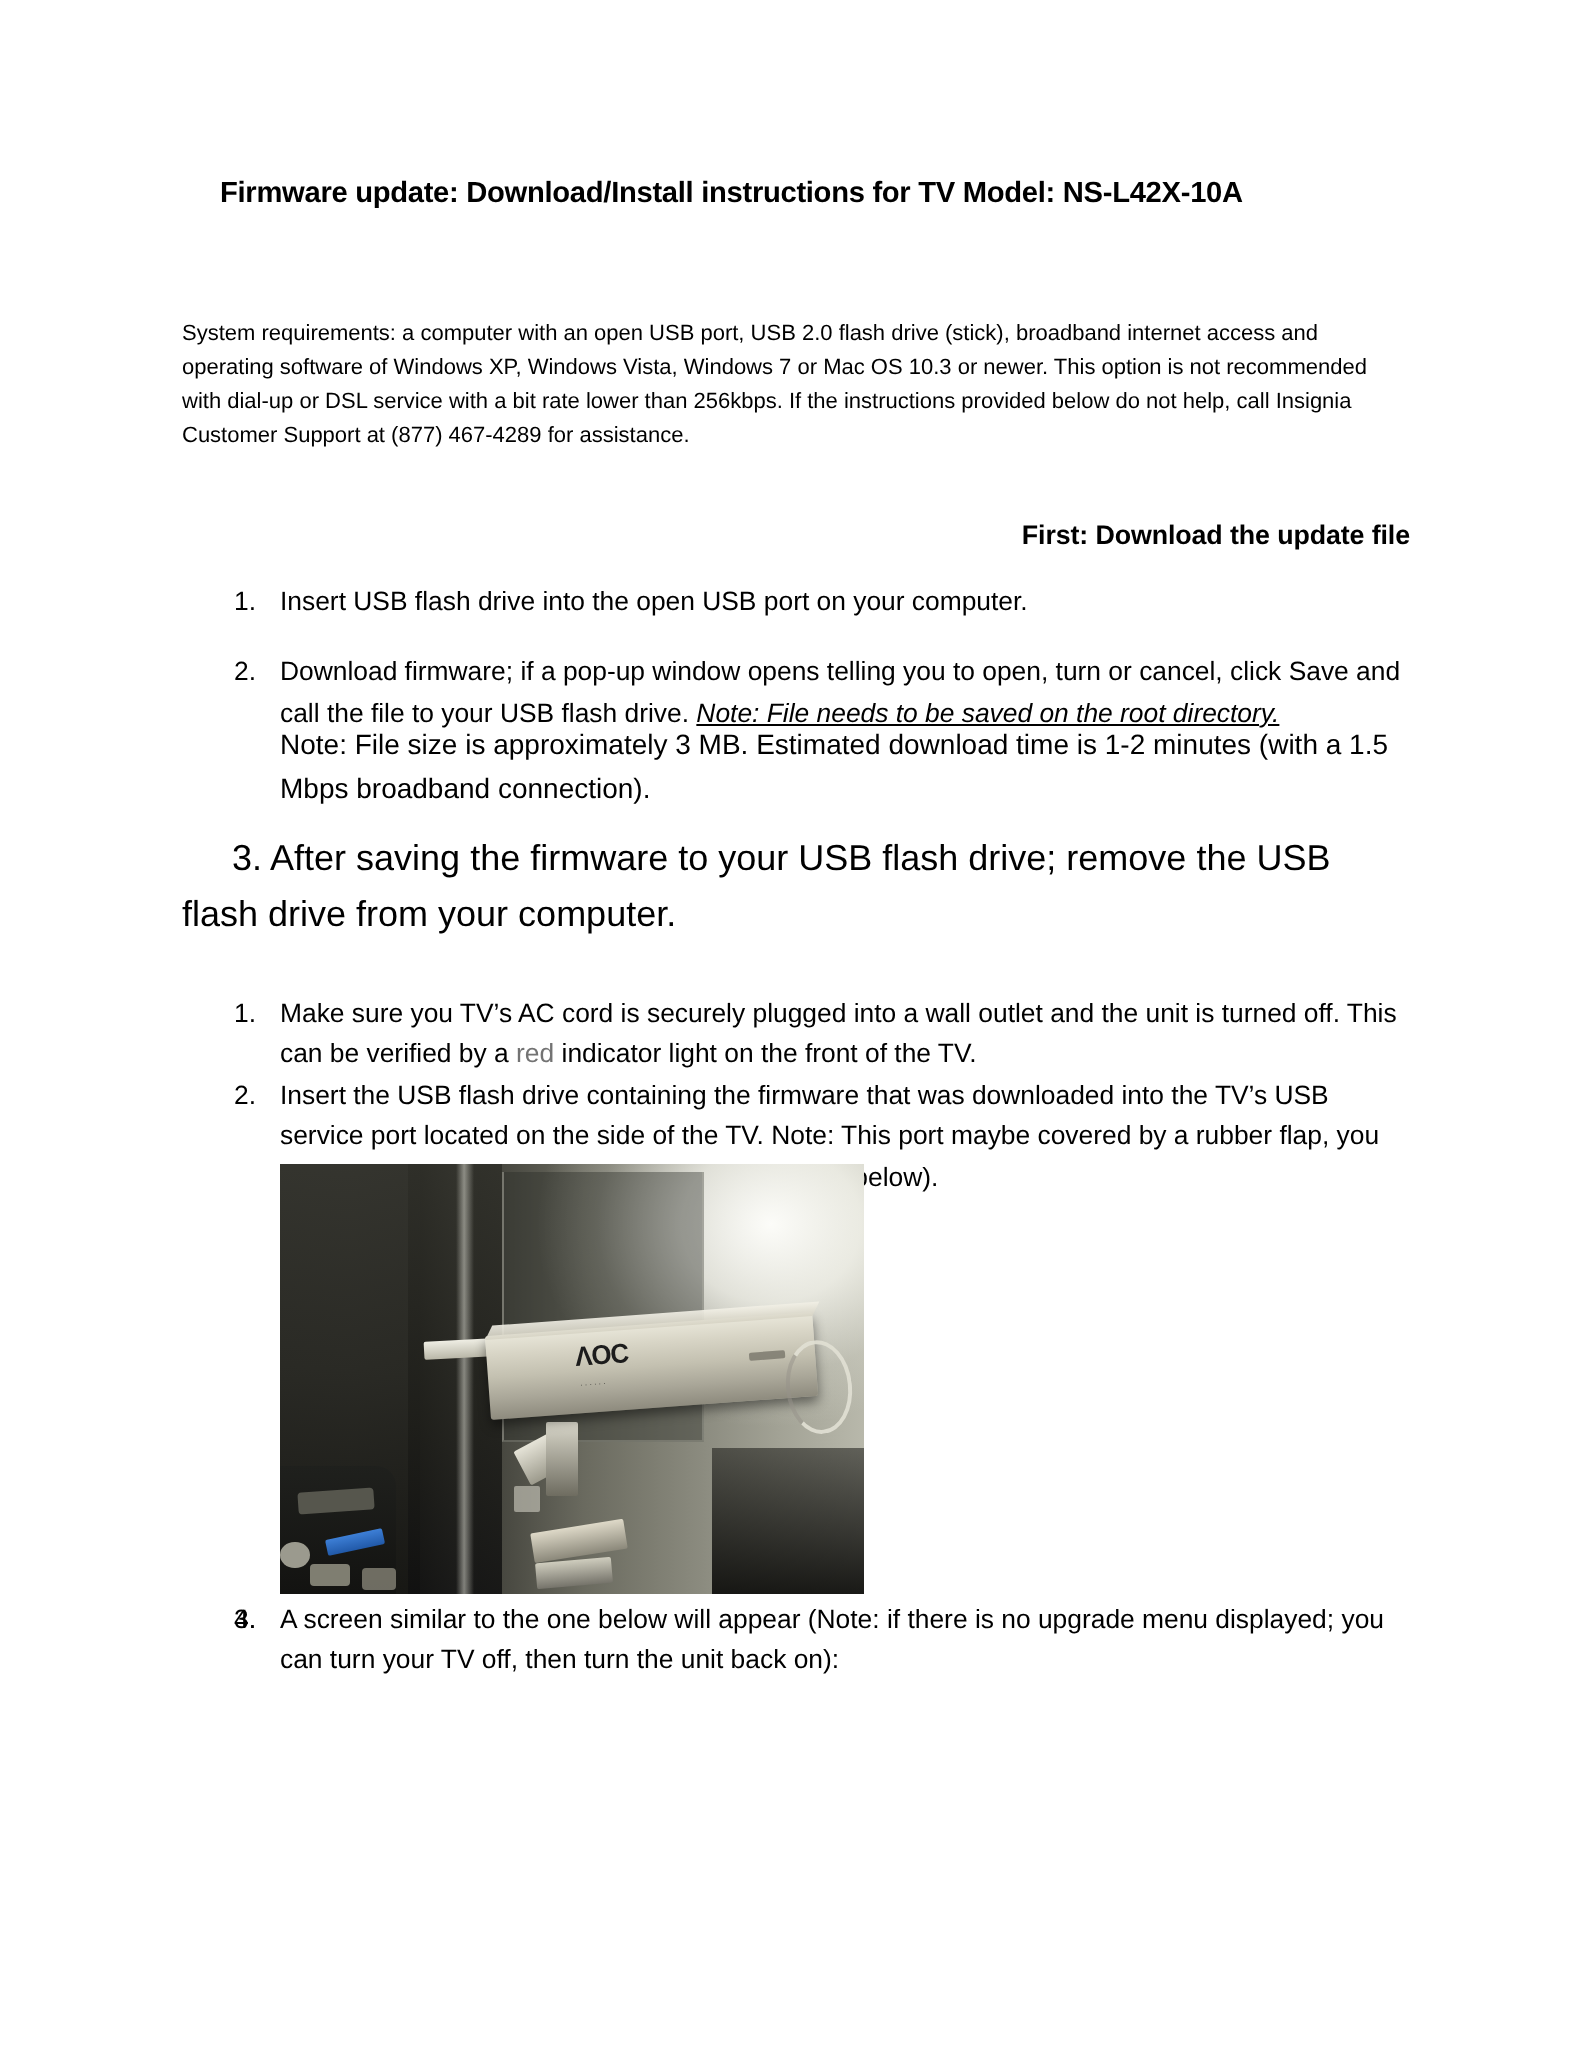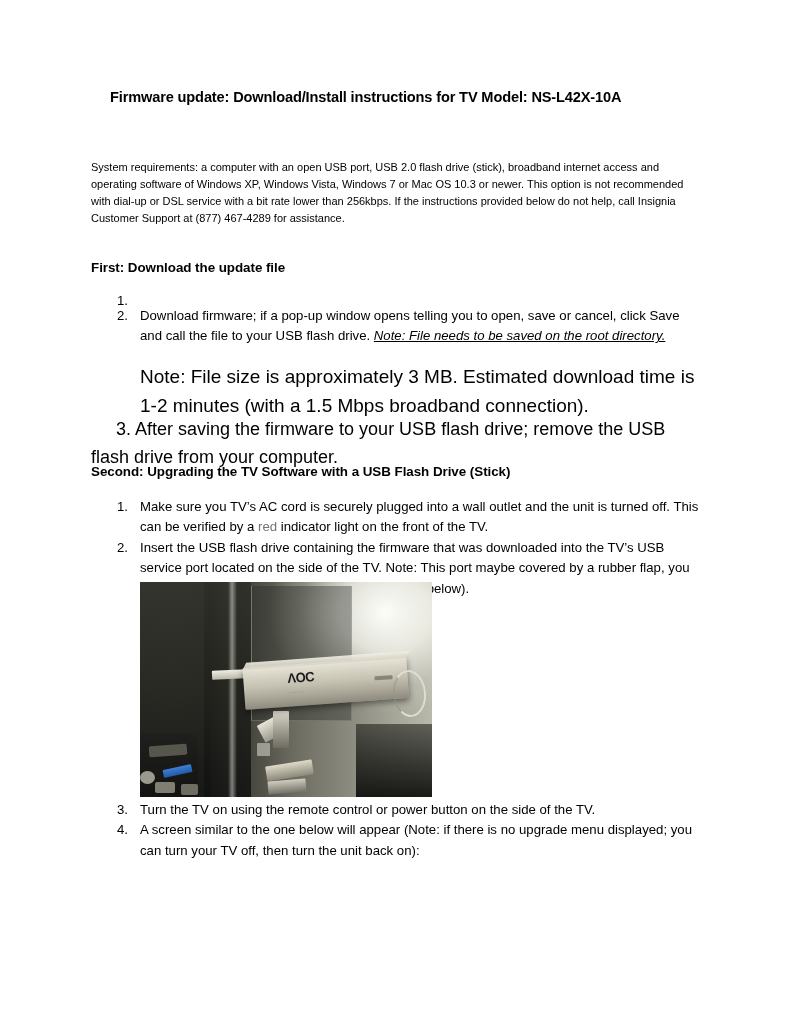--- a/index.html
+++ b/index.html
@@ -43,21 +43,21 @@
   .sys-req { top: 159px; }
 
   .section-head {
     position: absolute;
     left: 91px;
     width: 614px;
     font-size: 13.4px;
     font-weight: bold;
     letter-spacing: -0.05px;
   }
-  .head-first { top: 260px; }
+  .head-first { top: 260px; text-align: right; }
   .head-second { top: 464px; }
 
   .olist {
     position: absolute;
     margin: 0;
     padding: 0;
     list-style: none;
     width: 614px;
     font-size: 13.2px;
     line-height: 1.55;
@@ -78,21 +78,21 @@
     left: 91px;
     top: 291px;
   }
   .list-first li + li { margin-top: 15px; }
 
   .note-indent {
     position: absolute;
     left: 140px;
     top: 362px;
     width: 565px;
-    font-size: 19px;
+    font-size: 14px;
     line-height: 1.55;
   }
 
   .item-three {
     position: absolute;
     left: 91px;
     top: 416px;
     width: 614px;
     font-size: 18px;
     line-height: 1.55;
@@ -372,32 +372,31 @@
 <div class="page">
 
   <div class="doc-title">Firmware update: Download/Install instructions for TV Model: NS-L42X-10A</div>
 
   <div class="body-block sys-req">System requirements:  a computer with an open USB port, USB 2.0 flash drive (stick), broadband internet access and operating software of Windows XP, Windows Vista, Windows 7 or Mac OS 10.3 or newer. This option is not recommended with dial-up or DSL service with a bit rate lower than 256kbps. If the instructions provided below do not help, call Insignia Customer Support at (877) 467-4289 for assistance.</div>
 
   <div class="section-head head-first">First:  Download the update file</div>
 
   <ol class="olist list-first">
     <li>
-      <span class="num">1.</span>
-    </li>
-    <li>
-      <span class="num">2.</span><span>Download firmware; if a pop-up window opens telling you to open, save or cancel, click </span><b class="bold">Save</b><span> and call the file to your USB flash drive. </span><i class="ital">Note: File needs to be saved on the root directory.</i>
+      <span class="num">1.</span><span>Insert USB flash drive into the open USB port on your computer.</span>
+    </li>
+    <li>
+      <span class="num">2.</span><span>Download firmware; if a pop-up window opens telling you to open, turn or cancel, click </span><b class="bold">Save</b><span> and call the file to your USB flash drive. </span><i class="ital">Note: File needs to be saved on the root directory.</i>
     </li>
   </ol>
 
   <div class="note-indent">Note: File size is approximately 3 MB. Estimated download time is 1-2 minutes (with a 1.5 Mbps broadband connection).</div>
 
   <div class="item-three">3.  After saving the firmware to your USB flash drive; remove the USB flash drive from your computer.</div>
 
-  <div class="section-head head-second">Second:  Upgrading the TV Software with a USB Flash Drive (Stick)</div>
 
   <ol class="olist list-second">
     <li>
       <span class="num">1.</span><span>Make sure you TV’s AC cord is securely plugged into a wall outlet and the unit is turned off. This can be verified by a </span><span class="red-word">red</span><span> indicator light on the front of the TV.</span>
     </li>
     <li>
       <span class="num">2.</span><span>Insert the USB flash drive containing the firmware that was downloaded into the TV’s USB service port located on the side of the TV. Note: This port maybe covered by a rubber flap, you may need to flip open the rubber flap (See photo below).</span>
     </li>
   </ol>
 
@@ -430,20 +429,20 @@
         <div class="stick-notch"></div>
       </div>
       <div class="loop"></div>
 
       <div class="dark-right"></div>
     </div>
   </div>
 
   <ol class="olist list-second-tail">
     <li>
-      <span class="num">3.</span><span>Turn the TV on using the remote control or power button on the side of the TV.</span>
+      <span class="num">3.</span>
     </li>
     <li>
       <span class="num">4.</span><span>A screen similar to the one below will appear (Note: if there is no upgrade menu displayed; you can turn your TV off, then turn the unit back on):</span>
     </li>
   </ol>
 
 </div>
 
 </body></html>

